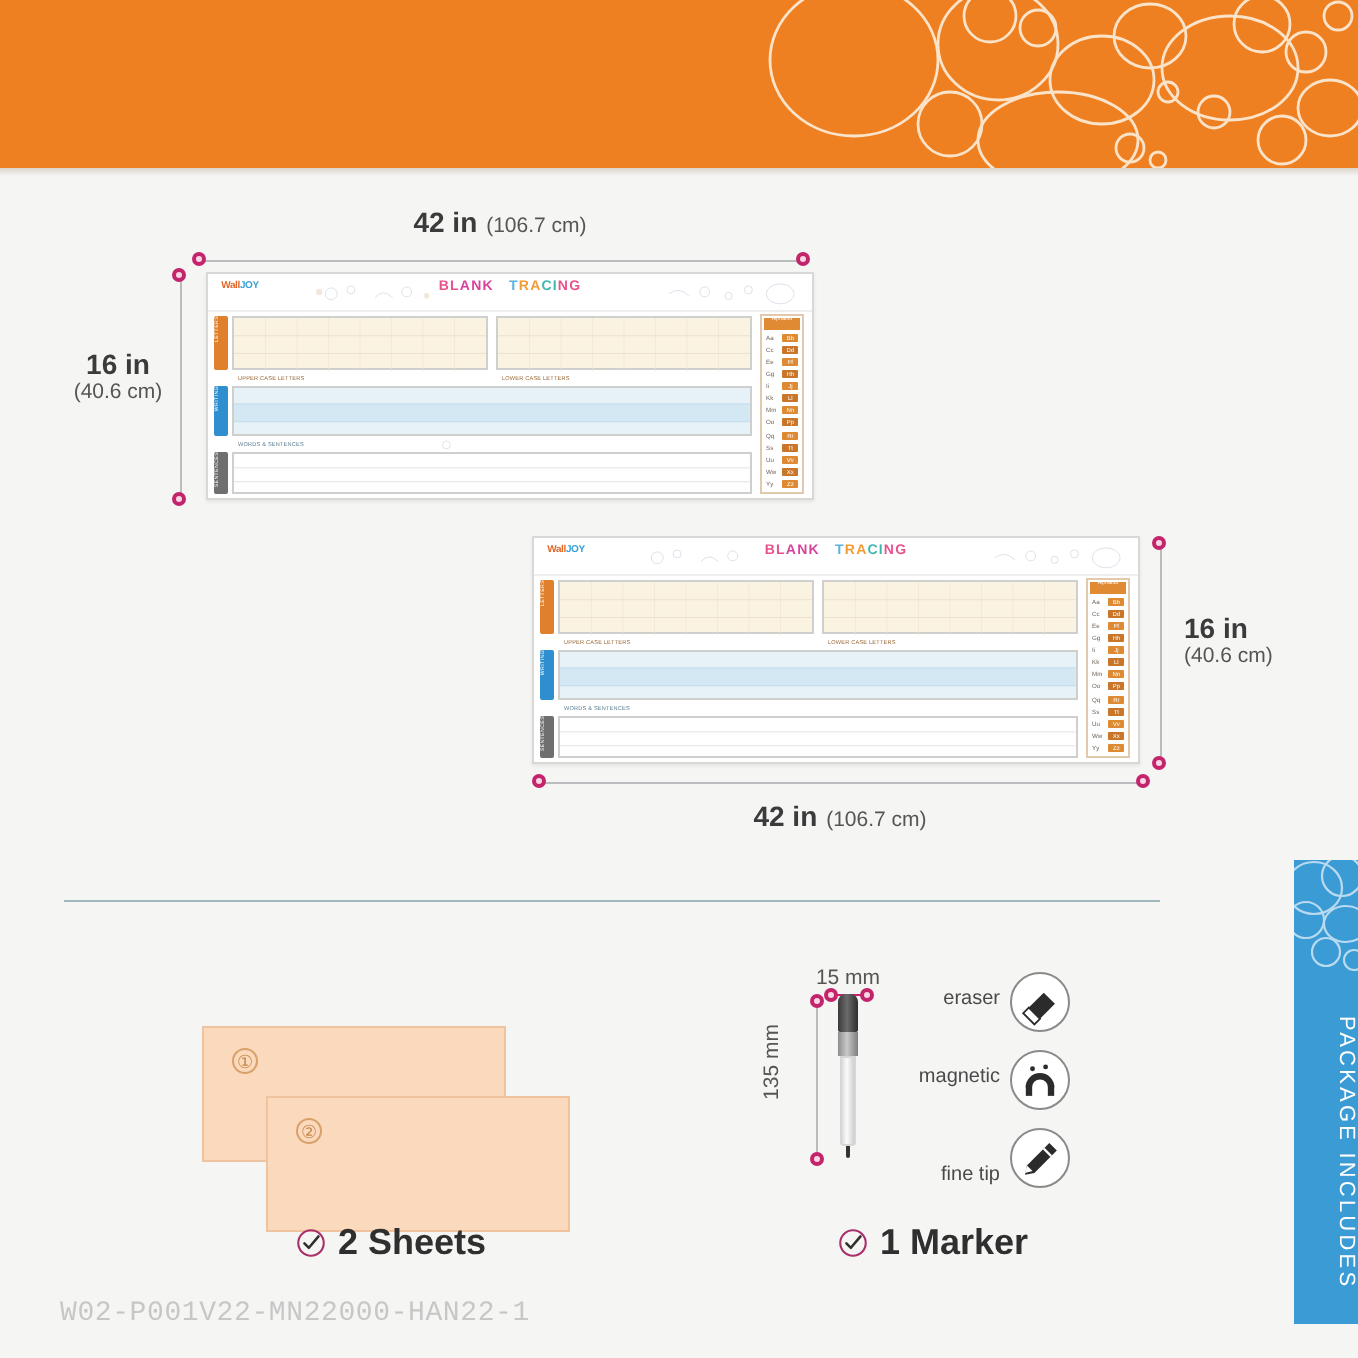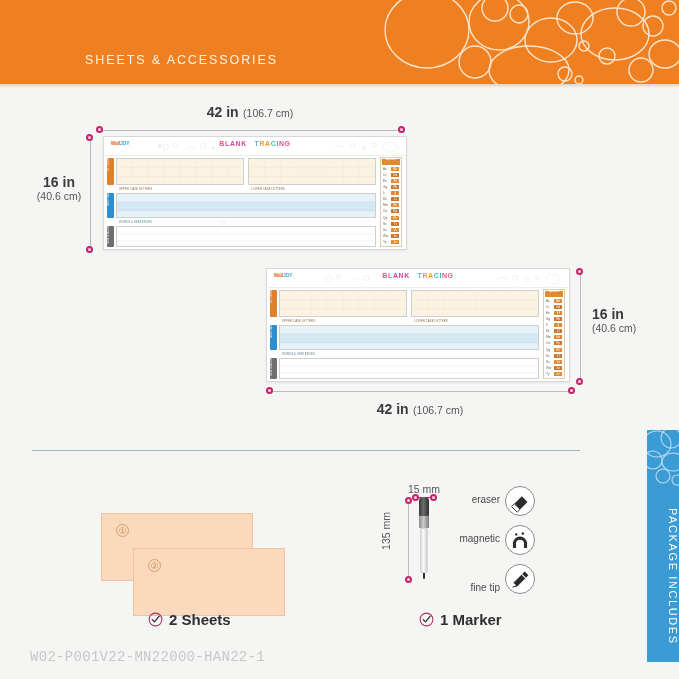--- a/index.html
+++ b/index.html
@@ -238,21 +238,21 @@
     width: 30px; height: 30px;
     border-radius: 50%;
     border: 1px solid #8a8a8a;
     background: #fff;
   }
 
   
   .cap-row {
     position: absolute;
     display: flex; align-items: center; gap: 6px;
-    font-size: 15px; font-weight: bold; color: #2f2f2f;
+    font-size: 18px; font-weight: bold; color: #2f2f2f;
   }
   .check {
     width: 15px; height: 15px;
     flex: 0 0 15px;
   }
 
   
   .side-tab {
     position: absolute;
     right: 0; top: 430px;
@@ -307,21 +307,20 @@
         <circle cx="274" cy="26" r="10"></circle>
         <ellipse cx="286" cy="54" rx="16" ry="14"></ellipse>
         <ellipse cx="150" cy="70" rx="40" ry="24"></ellipse>
         <circle cx="186" cy="74" r="7"></circle>
         <circle cx="200" cy="80" r="4"></circle>
         <circle cx="262" cy="70" r="12"></circle>
         <circle cx="290" cy="8" r="7"></circle>
         <circle cx="96" cy="62" r="16"></circle>
       </g>
     </svg>
-    <div class="header-sub">SHEETS &amp; ACCESSORIES</div>
   </div>
   <div class="header-shadow"></div>
 
   <div class="dim-line-h" style="left:100px; top:130px; width:302px;"></div>
   <div class="dot small" style="left:96px; top:126px;"></div>
   <div class="dot small" style="left:398px; top:126px;"></div>
   <div class="dim-label center" style="left:160px; top:103px; width:180px;">
     <span class="big">42 in</span>
     <span class="small">(106.7 cm)</span>
   </div>

